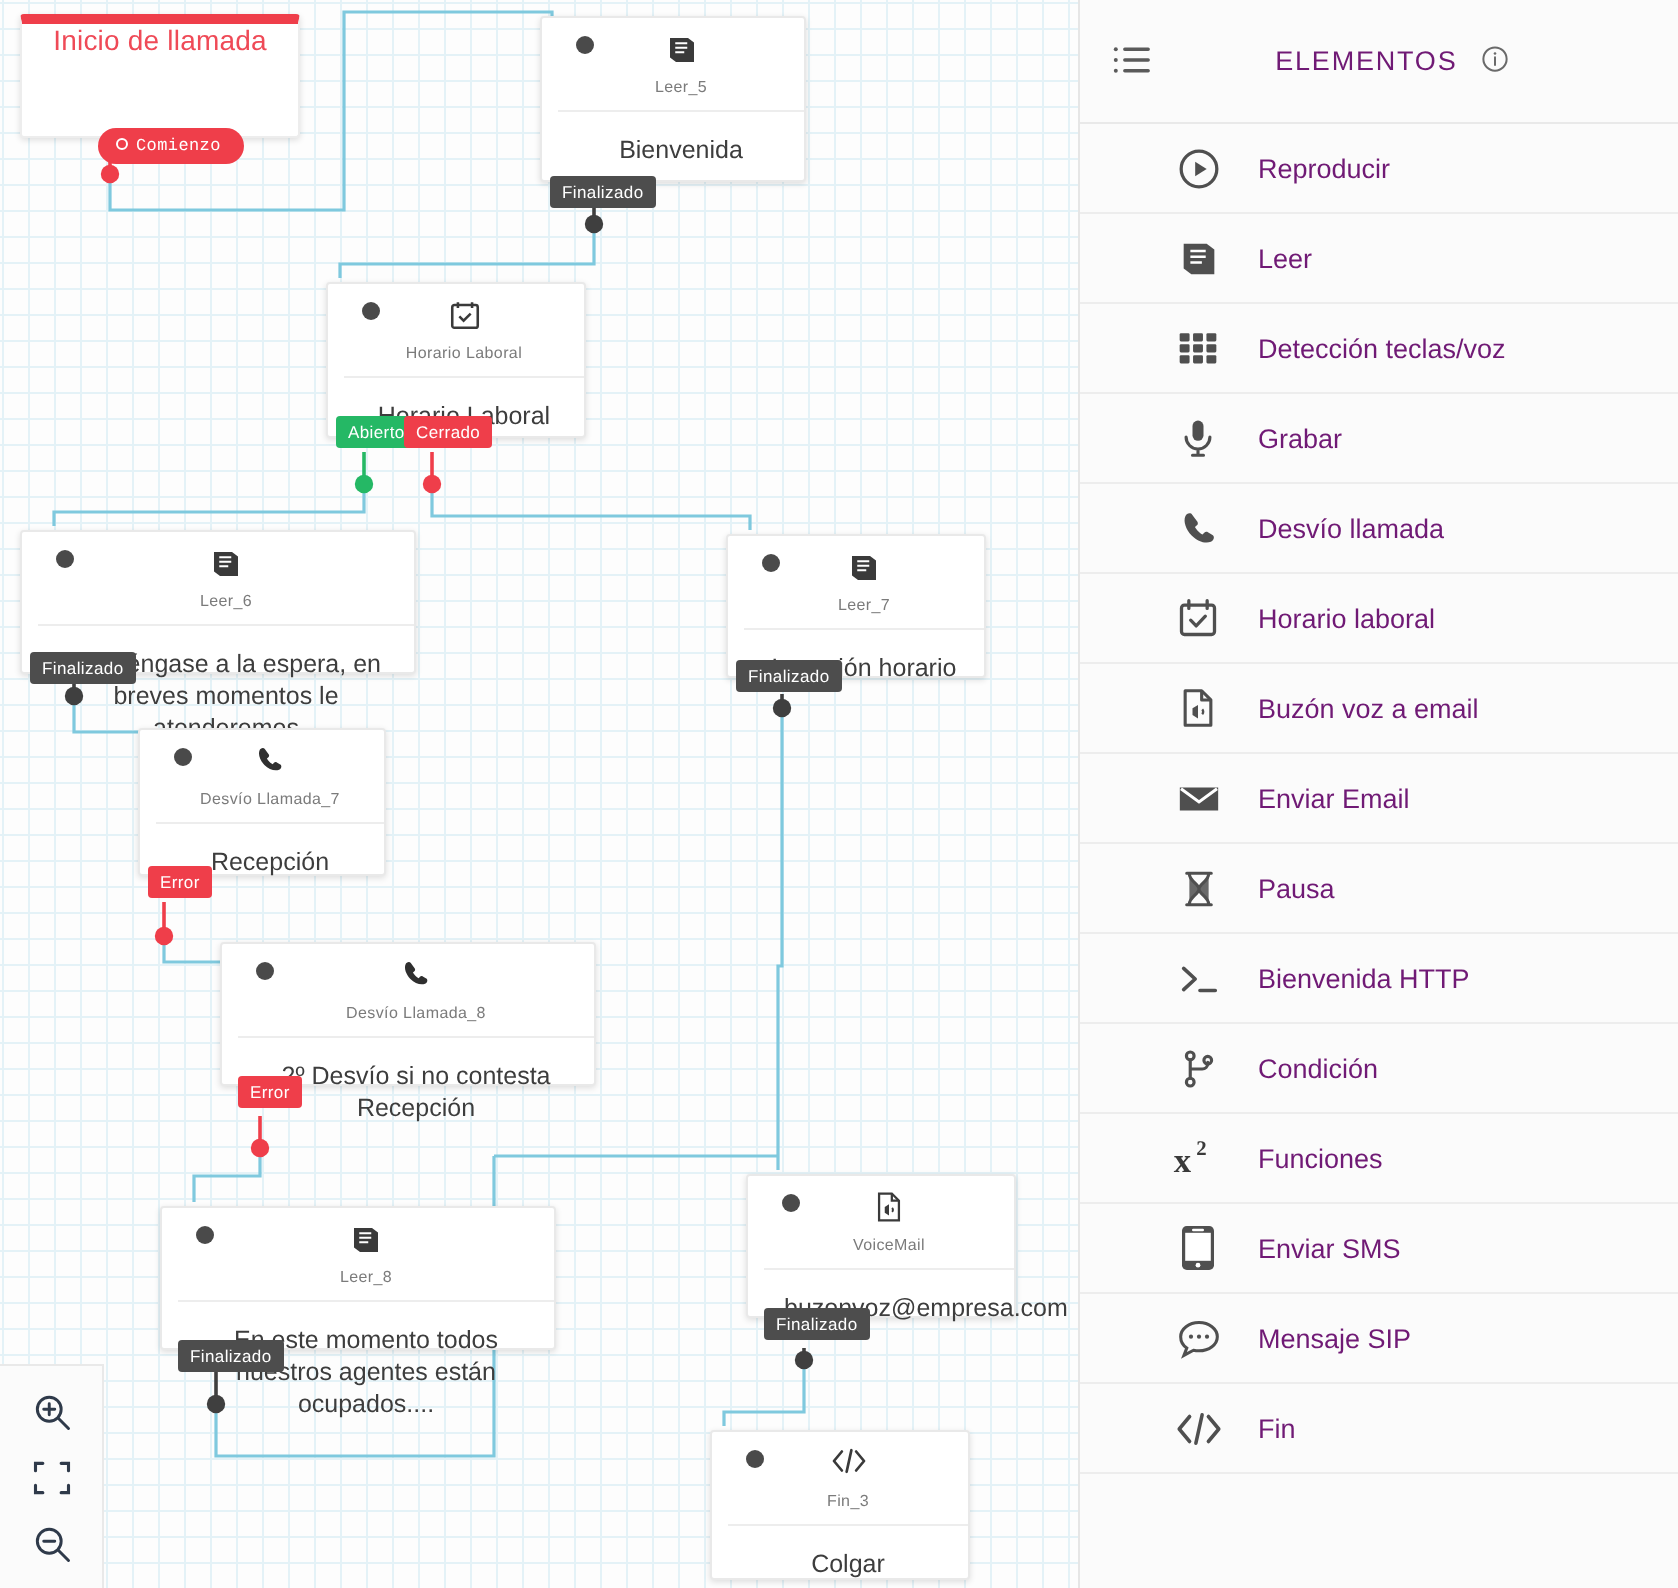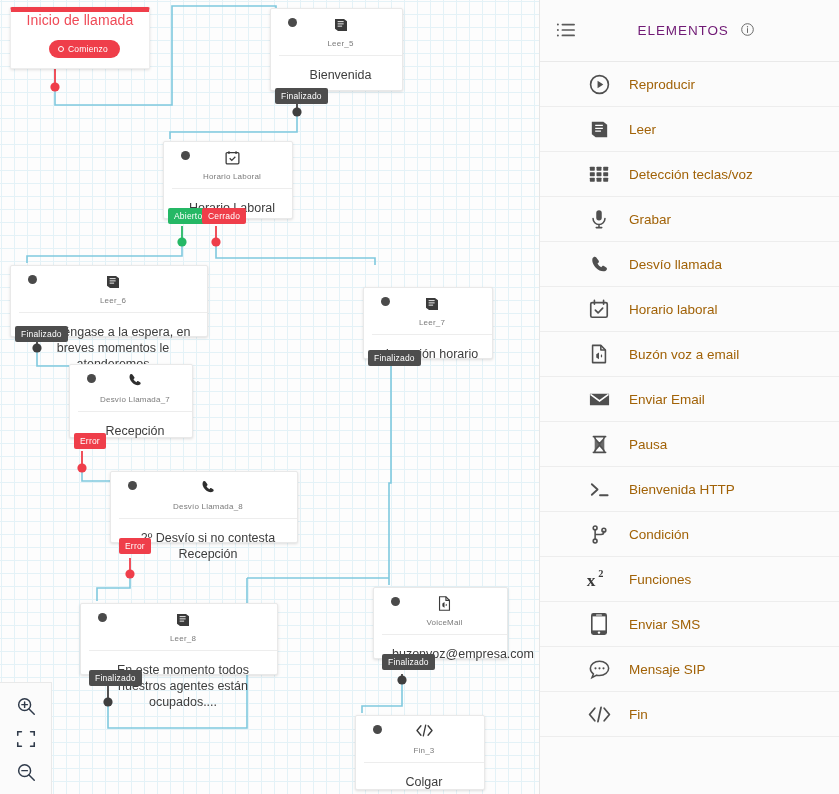--- a/index.html
+++ b/index.html
@@ -121,21 +121,21 @@
     border-bottom: 1px solid #ededed;
     padding-left: 42px;
     background: #fbfbfb;
     cursor: pointer;
   }
   .el-item .el-ic {
     width: 34px; display: flex; align-items: center; justify-content: center;
     color: #4f4f4f; flex: 0 0 34px;
   }
   .el-item .el-label {
-    font-size: 13.5px; color: #a16207; margin-left: 13px;
+    font-size: 13.5px; color: #701a75; margin-left: 13px;
   }
 
   
   #zoom-ctrls {
     position: absolute; left: 0px; top: 682px;
     width: 52px; height: 112px;
     background: #fbfbfb;
     border-right: 1px solid #e9e9e9;
     border-top: 1px solid #e9e9e9;
     display: flex; flex-direction: column;
@@ -208,21 +208,21 @@
         </g>
       <g fill="none" stroke="#ef3e4a" stroke-width="1.8">
           <path d="M216,226 L216,240"></path>
         </g>
       <circle cx="182" cy="242" r="4.6" fill="#25b865"></circle>
       <circle cx="216" cy="242" r="4.6" fill="#ef3e4a"></circle>
     </svg>
 
     <div id="node-start">
       <div class="start-title">Inicio de llamada</div>
-      <div class="port comienzo" style="left:38px; top:28px;">
+      <div class="port comienzo" style="left:38px; top:52px;font-family:Liberation Mono, monospace;">
         <span class="ring"></span><span>Comienzo</span>
       </div>
     </div>
 
     <div class="node" style="left:270px; top:8px; width:133px; height:83px;">
       <div class="ntop">
         <span class="indot"></span>
         <span class="icon">
           <svg width="18" height="18" viewBox="0 0 24 24" fill="#3a3a3a">
             <path d="M4 4h12l4 3v13H8l-4-3V4z" fill="#3a3a3a"></path>
@@ -259,21 +259,21 @@
             <path d="M4 4h12l4 3v13H8l-4-3V4z" fill="#3a3a3a"></path>
             <path d="M7.5 7.5h8M7.5 10.5h8M7.5 13.5h6" stroke="#fff" stroke-width="1.2"></path>
           </svg>
         </span>
         <span class="nid">Leer_6</span>
       </div>
       <div class="nbody">Manténgase a la espera, en breves momentos le atenderemos</div>
       <div class="port finalizado" style="left:4px; top:60px;">Finalizado</div>
     </div>
 
-    <div class="node" style="left:363px; top:267px; width:130px; height:72px;margin-top:20px;">
+    <div class="node" style="left:363px; top:267px; width:130px; height:72px;">
       <div class="ntop">
         <span class="indot"></span>
         <span class="icon">
           <svg width="18" height="18" viewBox="0 0 24 24" fill="#3a3a3a">
             <path d="M4 4h12l4 3v13H8l-4-3V4z" fill="#3a3a3a"></path>
             <path d="M7.5 7.5h8M7.5 10.5h8M7.5 13.5h6" stroke="#fff" stroke-width="1.2"></path>
           </svg>
         </span>
         <span class="nid">Leer_7</span>
       </div>

